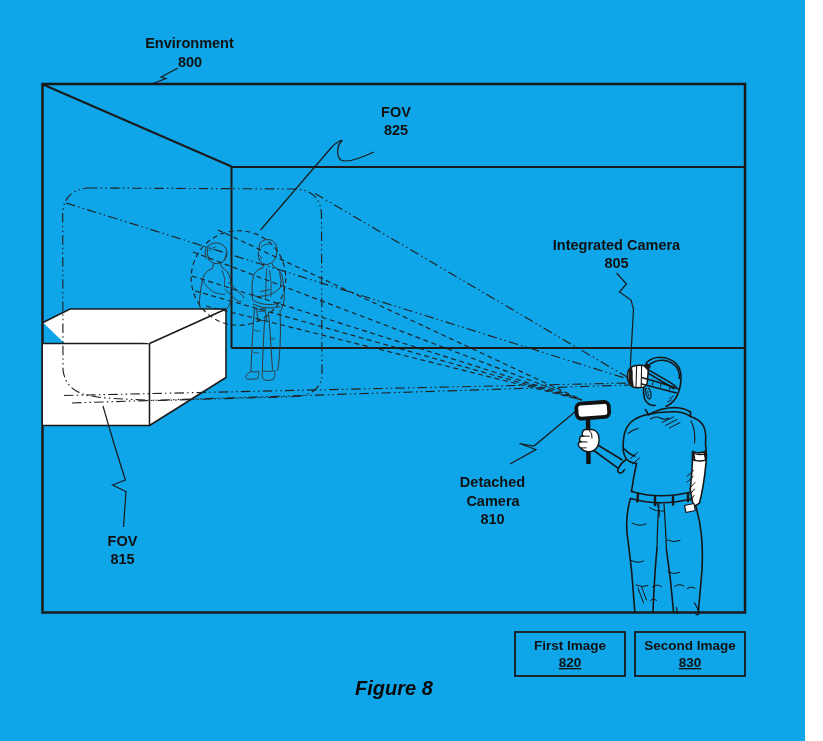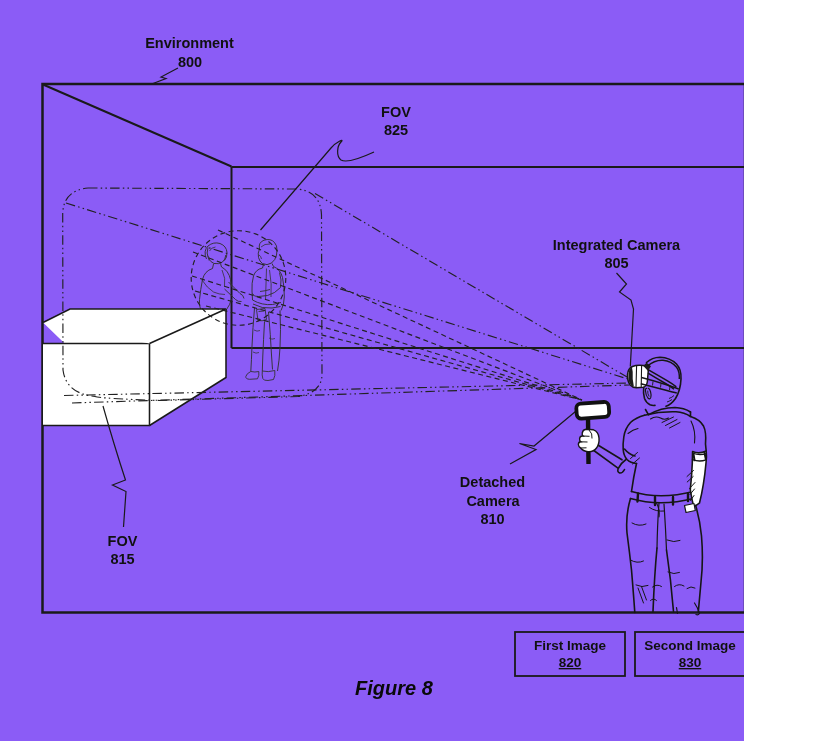--- a/index.html
+++ b/index.html
@@ -1,16 +1,16 @@
 <!DOCTYPE html>
 <html><head>
 <meta charset="utf-8">
 <style>
   html,body{margin:0;padding:0;background:#fff;}
-  #page{position:relative;width:744px;height:741px;background:#8b5cf6;overflow:hidden;
+  #page{position:relative;width:805px;height:741px;background:#0ea5e9;overflow:hidden;
         font-family:"Liberation Sans", sans-serif;}
   svg{position:absolute;left:0;top:0;}
   .lbl{font-family:"Liberation Sans",sans-serif;font-weight:bold;fill:#111;}
 </style>
 </head>
 <body>
 <div id="page">
 <svg width="823" height="741" viewBox="0 0 823 741">
 
   <g stroke="#1a1a1a" fill="none" stroke-width="2.5">

